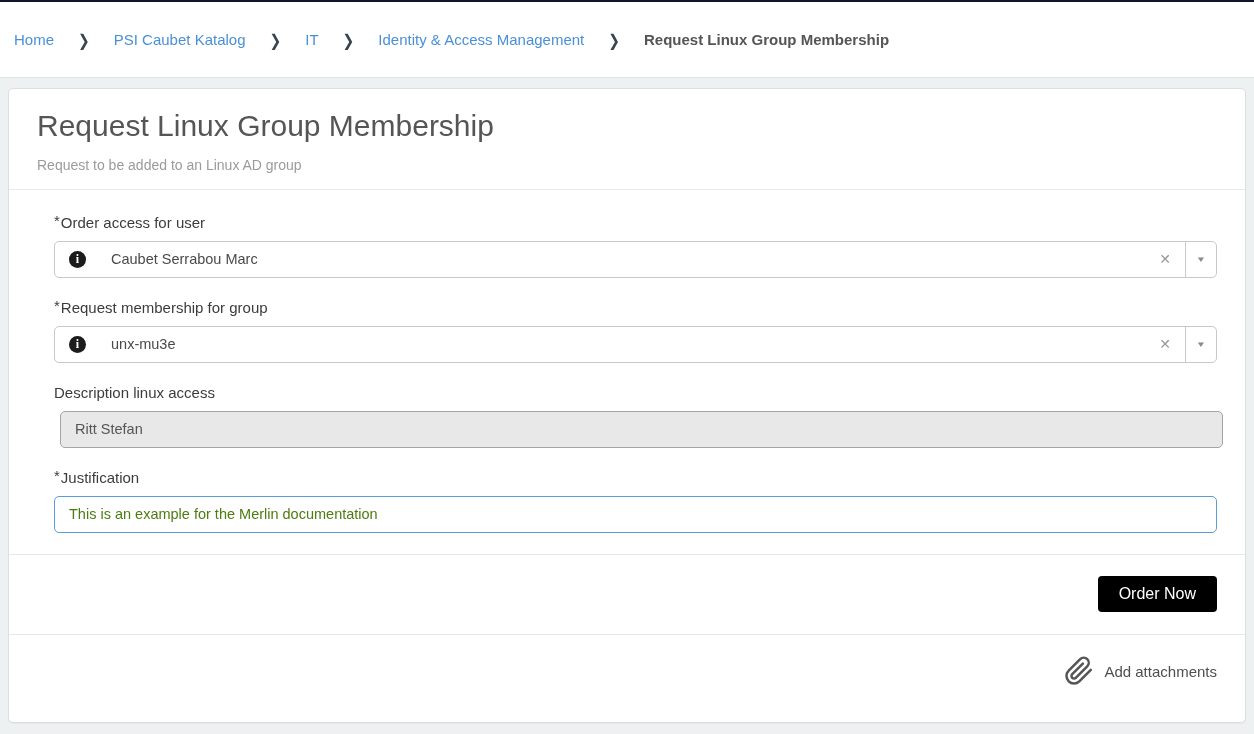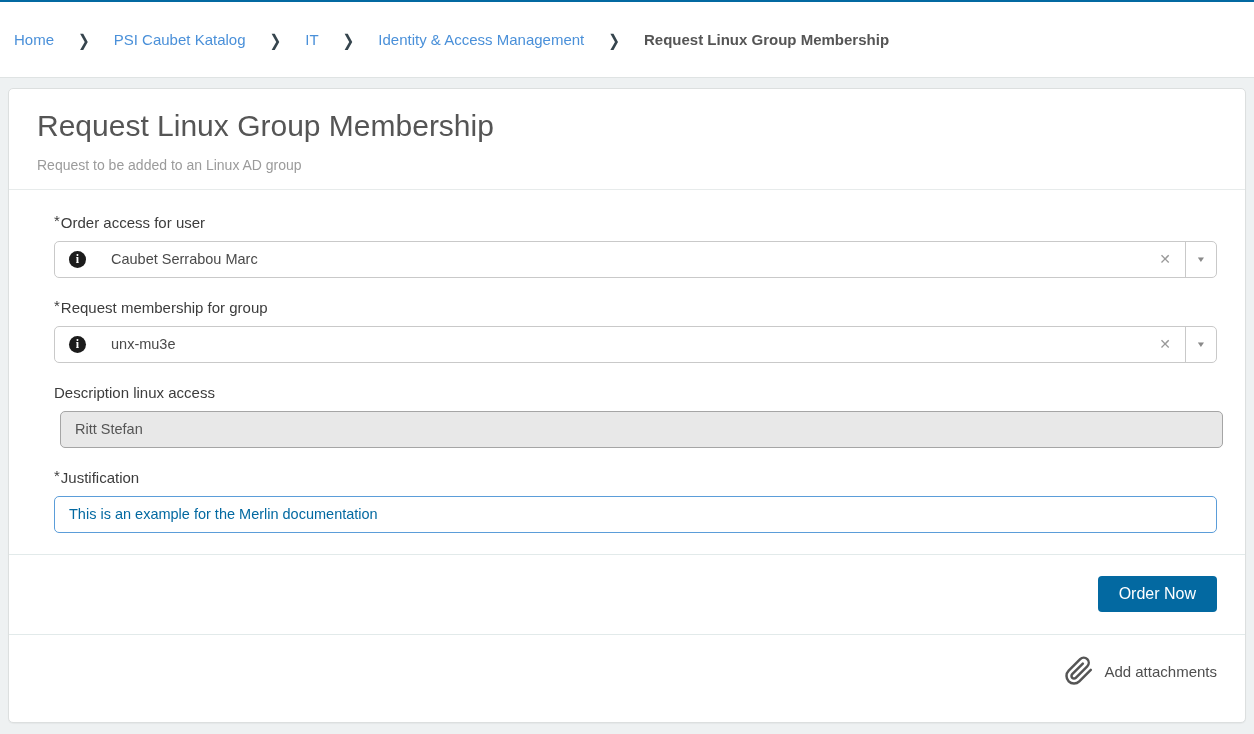--- a/index.html
+++ b/index.html
@@ -6,21 +6,21 @@
   html, body {
     width: 1254px; height: 734px;
     background: #eef1f2;
     font-family: "Liberation Sans", "DejaVu Sans", sans-serif;
     overflow: hidden;
   }
 
   
   .breadcrumb-bar {
     background: #ffffff;
-    border-top: 2px solid #0369a1;
+    border-top: 2px solid #0f172a;
     border-bottom: 1px solid #dfe3e3;
     height: 78px;
     display: flex;
     align-items: center;
     padding: 4px 14px;
   }
   .crumb {
     color: #4a90d9;
     font-size: 15px;
     text-decoration: none;
@@ -143,21 +143,21 @@
   }
 
   
   .text-input {
     width: 100%;
     height: 37px;
     border: 1px solid #c9c9c9;
     border-radius: 5px;
     padding: 0 14px;
     font-size: 14.5px;
-    color: #0369a1;
+    color: #4d7c0f;
     font-family: inherit;
     outline: none;
     background: #ffffff;
   }
   .text-input:disabled {
     background: #e8e8e8;
     border-color: #a5a5a5;
     color: #555555;
     margin-left: 6px;
   }
@@ -166,21 +166,21 @@
   
   .divider-row { border-top: 1px solid #e2eaea; }
   .actions-row {
     height: 80px;
     display: flex;
     align-items: center;
     justify-content: flex-end;
     padding: 0 28px;
   }
   .order-button {
-    background: #0369a1;
+    background: #000000;
     color: #ffffff;
     border: none;
     border-radius: 4px;
     font-size: 16px;
     font-family: inherit;
     padding: 9px 21px;
     cursor: pointer;
   }
   .attachments-row {
     flex: 1;

